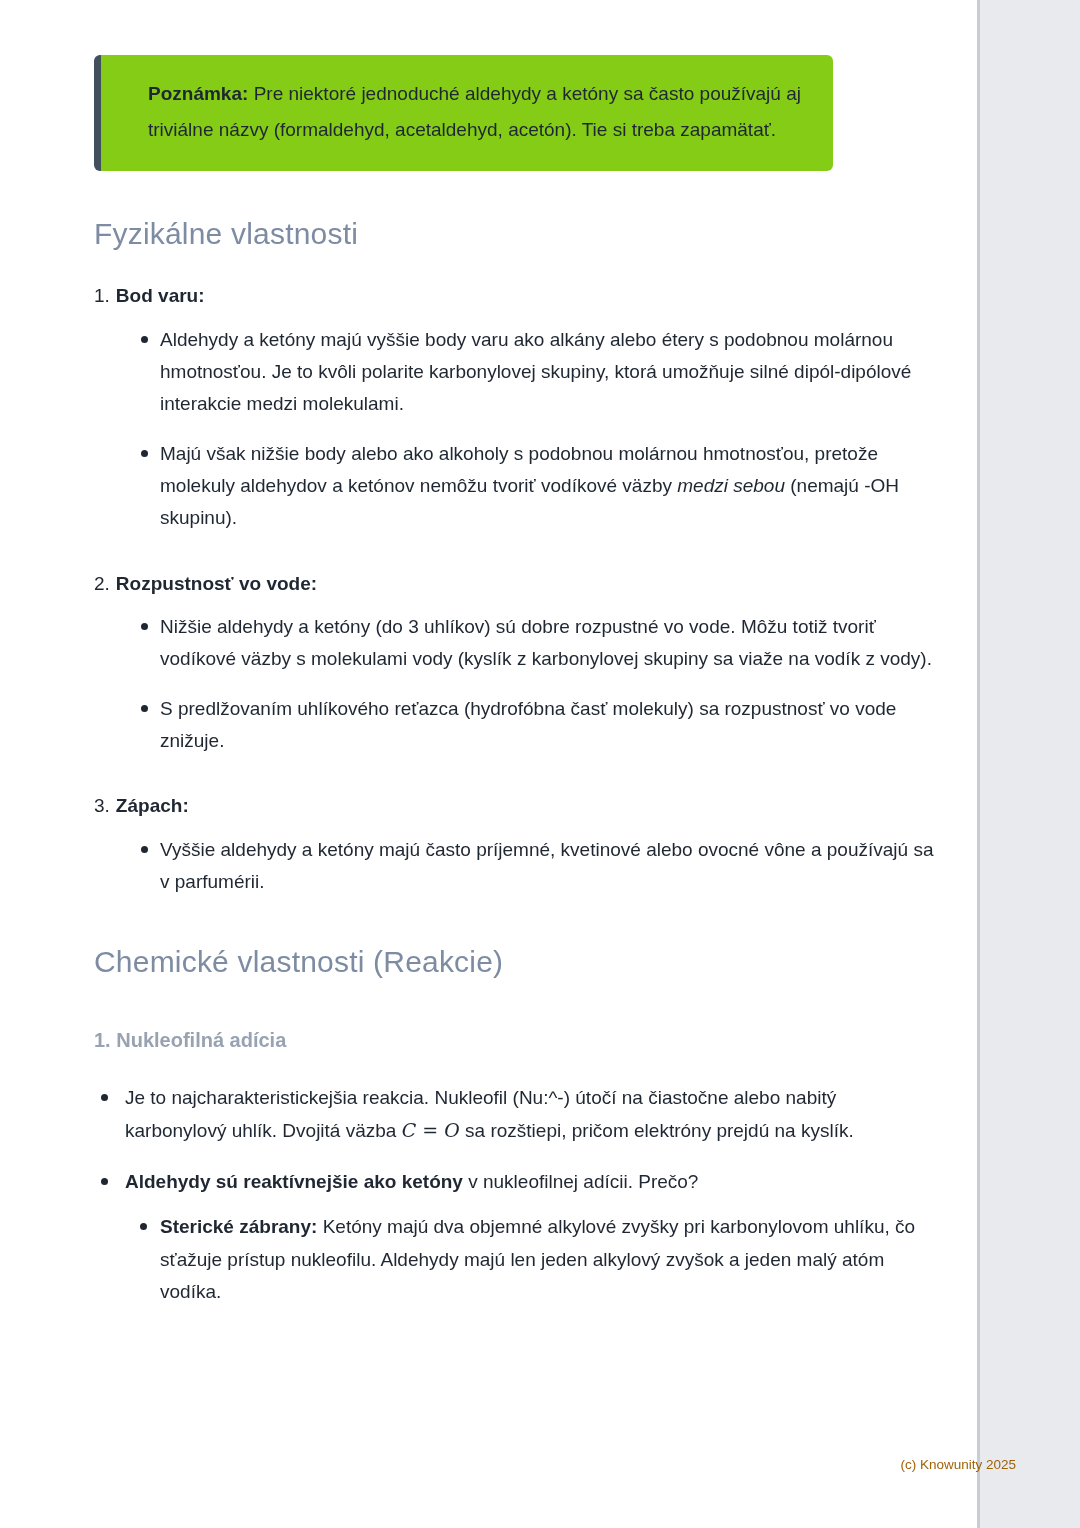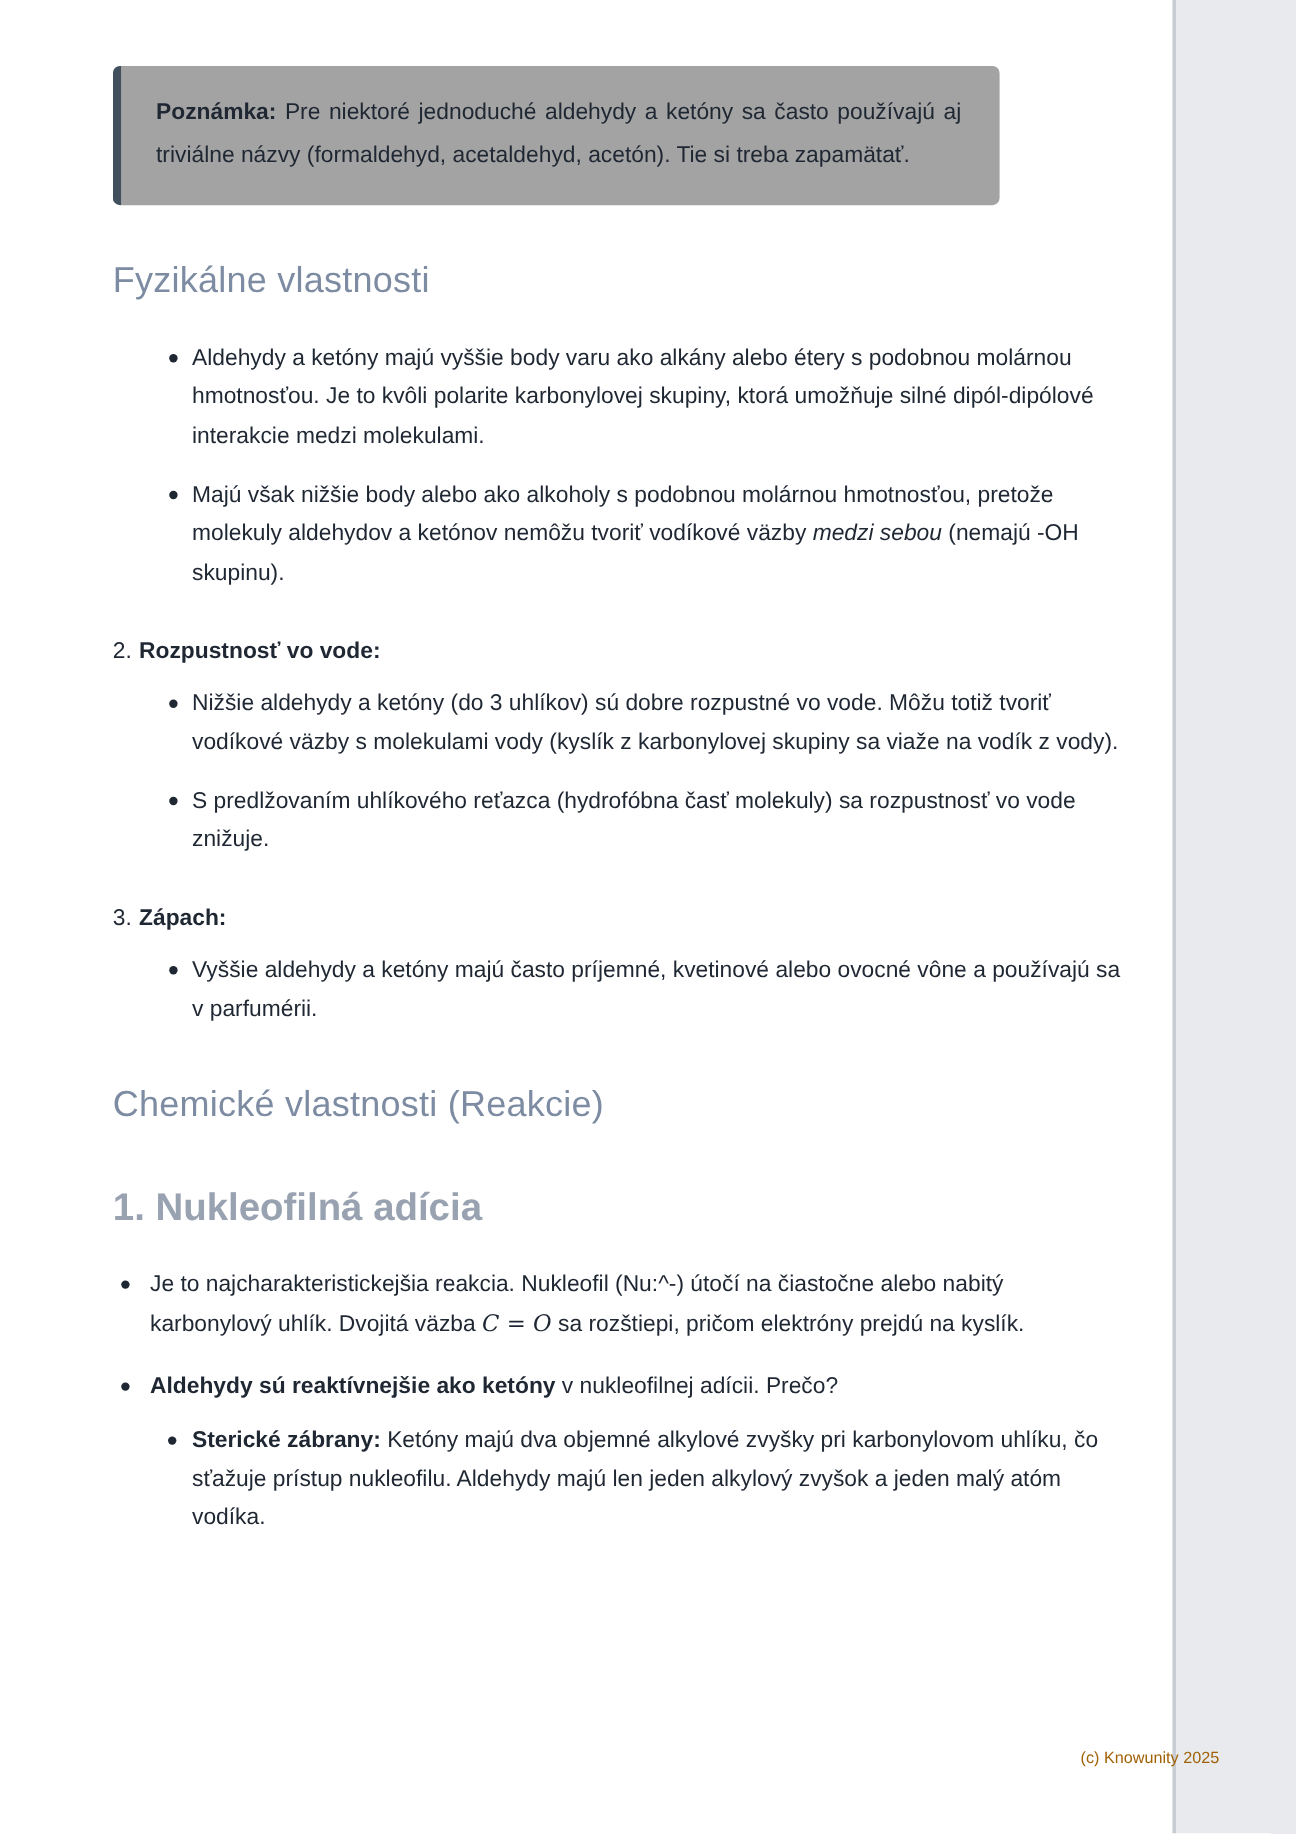--- a/index.html
+++ b/index.html
@@ -7,26 +7,26 @@
     width: 1080px; height: 1528px; position: relative; overflow: hidden;
     background: #ffffff; color: #1f2733;
     font-family: "Liberation Sans", sans-serif;
   }
   .gutter { position: absolute; top: 0; right: 0; width: 100px; height: 100%; background: #e8eaee; }
   .gutter-line { position: absolute; top: 0; right: 100px; width: 3px; height: 100%; background: #c8cdd3; }
   .content { position: absolute; left: 94px; top: 55px; width: 845px; font-size: 19px; }
 
   .callout {
     width: 739px; box-sizing: border-box;
-    background: #a3a3a3; border-left: 7px solid #42505e; border-radius: 6px;
-    padding: 21px 32px 23px 29px; line-height: 1.9; text-align: justify;
+    background: #84cc16; border-left: 7px solid #42505e; border-radius: 6px;
+    padding: 21px 32px 23px 47px; line-height: 1.9; text-align: justify;
   }
 
   .h2 { margin: 46px 0 0 0; font-size: 30px; font-weight: 400; color: #7d8ca2; letter-spacing: 0.2px; }
-  .h3 { margin: 50px 0 0 0; font-size: 32px; font-weight: 700; color: #98a2b1; }
+  .h3 { margin: 50px 0 0 0; font-size: 20px; font-weight: 700; color: #98a2b1; }
 
   .olist { margin-top: 32px; }
   .olist-item { margin-bottom: 36px; }
   .olist-head { font-size: 19px; line-height: 1.4; }
   .olist-head .num { margin-right: 6px; }
   .olist-head strong { font-weight: 700; }
 
   ul { list-style: none; margin: 0; padding: 0; }
   .blist { margin: 14px 0 0 46px; }
   .blist > li { position: relative; padding-left: 20px; margin-bottom: 17px; line-height: 1.7; }
@@ -59,20 +59,23 @@
   <div class="callout">
     <strong>Poznámka:</strong>
     <span>Pre niektoré jednoduché aldehydy a ketóny sa často používajú aj triviálne názvy (formaldehyd, acetaldehyd, acetón). Tie si treba zapamätať.</span>
   </div>
 
   <div class="h2">Fyzikálne vlastnosti</div>
 
   <div class="olist">
 
     <div class="olist-item">
+      <div class="olist-head">
+        <span class="num">1.</span><strong>Bod varu:</strong>
+      </div>
       <ul class="blist">
         <li class="dotli">
           <span>Aldehydy a ketóny majú vyššie body varu ako alkány alebo étery s podobnou molárnou hmotnosťou. Je to kvôli polarite karbonylovej skupiny, ktorá umožňuje silné dipól-dipólové interakcie medzi molekulami.</span>
         </li>
         <li class="dotli">
           <span>Majú však nižšie body alebo ako alkoholy s podobnou molárnou hmotnosťou, pretože molekuly aldehydov a ketónov nemôžu tvoriť vodíkové väzby </span><em>medzi sebou</em><span> (nemajú -OH skupinu).</span>
         </li>
       </ul>
     </div>
 

